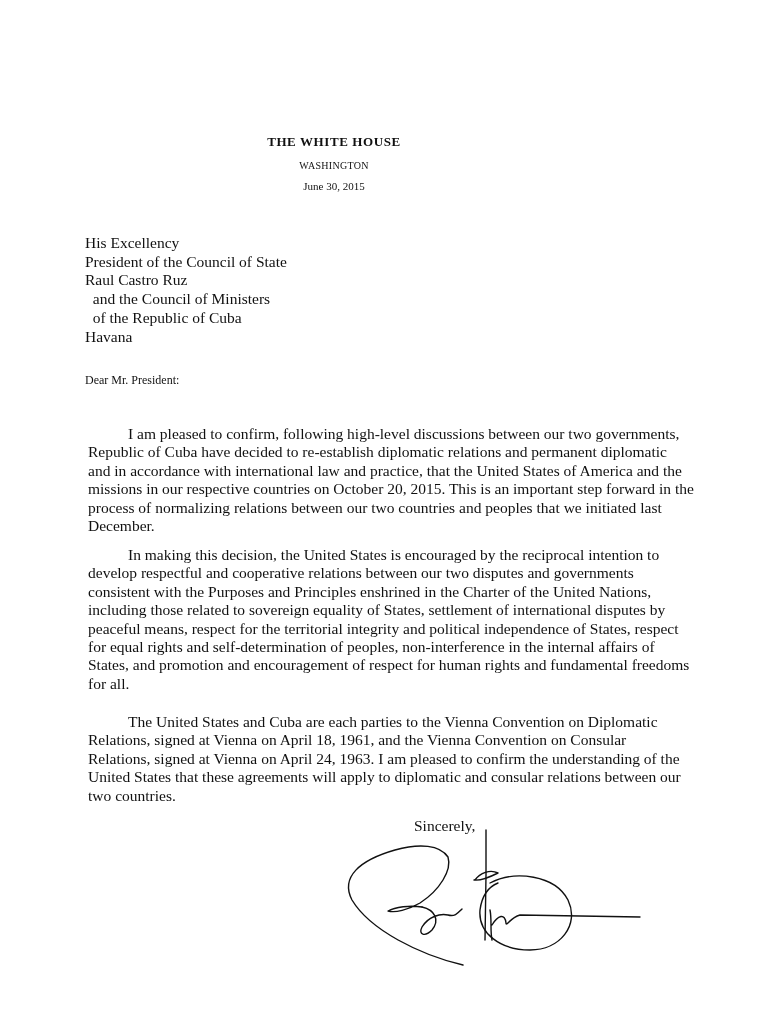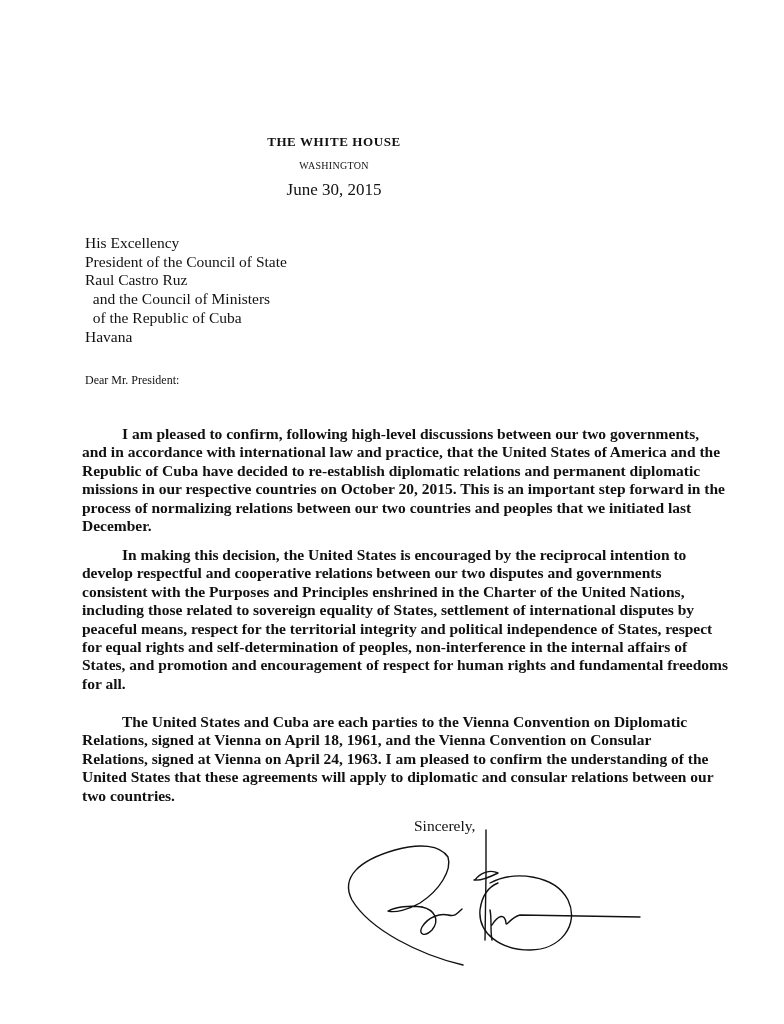--- a/index.html
+++ b/index.html
@@ -3,25 +3,25 @@
   <meta charset="utf-8">
   <style>
     html, body { margin: 0; padding: 0; }
     body {
       width: 784px; height: 1024px; background: #ffffff; position: relative; overflow: hidden;
       font-family: "Liberation Serif", "DejaVu Serif", serif; color: #111;
     }
     .letterhead { position: absolute; left: 0; width: 668px; text-align: center; }
     .lh-title { top: 134px; font-size: 13px; font-weight: bold; letter-spacing: 0.6px; }
     .lh-city { top: 160px; font-size: 10px; font-weight: normal; letter-spacing: 0.3px; }
-    .lh-date { top: 180px; font-size: 17px; text-align: center; }
+    .lh-date { top: 180px; font-size: 11px; text-align: center; }
     .address { position: absolute; left: 85px; top: 234px; font-size: 15.5px; line-height: 18.7px; }
     .address div { white-space: pre; }
     .salutation { position: absolute; left: 85px; top: 373px; font-size: 12px; }
-    .para { position: absolute; left: 82px; width: 680px; font-size: 15.5px; line-height: 18.4px; font-weight: bold; }
+    .para { position: absolute; left: 88px; width: 680px; font-size: 15.5px; line-height: 18.4px; }
     .para div { white-space: nowrap; }
     .para .indent { padding-left: 40px; }
     .p1 { top: 425px; }
     .p2 { top: 546px; }
     .p3 { top: 713px; }
     .closing { position: absolute; left: 414px; top: 817px; font-size: 15.5px; }
     .signature { position: absolute; left: 340px; top: 815px; width: 320px; height: 170px; }
   </style>
 </head>
 <body>
@@ -36,22 +36,22 @@
   <div>Raul Castro Ruz</div>
   <div>  and the Council of Ministers</div>
   <div>  of the Republic of Cuba</div>
   <div>Havana</div>
 </div>
 
 <div class="salutation">Dear Mr. President:</div>
 
 <div class="para p1">
   <div class="indent">I am pleased to confirm, following high-level discussions between our two governments,</div>
+  <div>Republic of Cuba have decided to re-establish diplomatic relations and permanent diplomatic</div>
   <div>and in accordance with international law and practice, that the United States of America and the</div>
-  <div>Republic of Cuba have decided to re-establish diplomatic relations and permanent diplomatic</div>
   <div>missions in our respective countries on October 20, 2015.  This is an important step forward in the</div>
   <div>process of normalizing relations between our two countries and peoples that we initiated last</div>
   <div>December.</div>
 </div>
 
 <div class="para p2">
   <div class="indent">In making this decision, the United States is encouraged by the reciprocal intention to</div>
   <div>develop respectful and cooperative relations between our two disputes and governments</div>
   <div>consistent with the Purposes and Principles enshrined in the Charter of the United Nations,</div>
   <div>including those related to sovereign equality of States, settlement of international disputes by</div>

